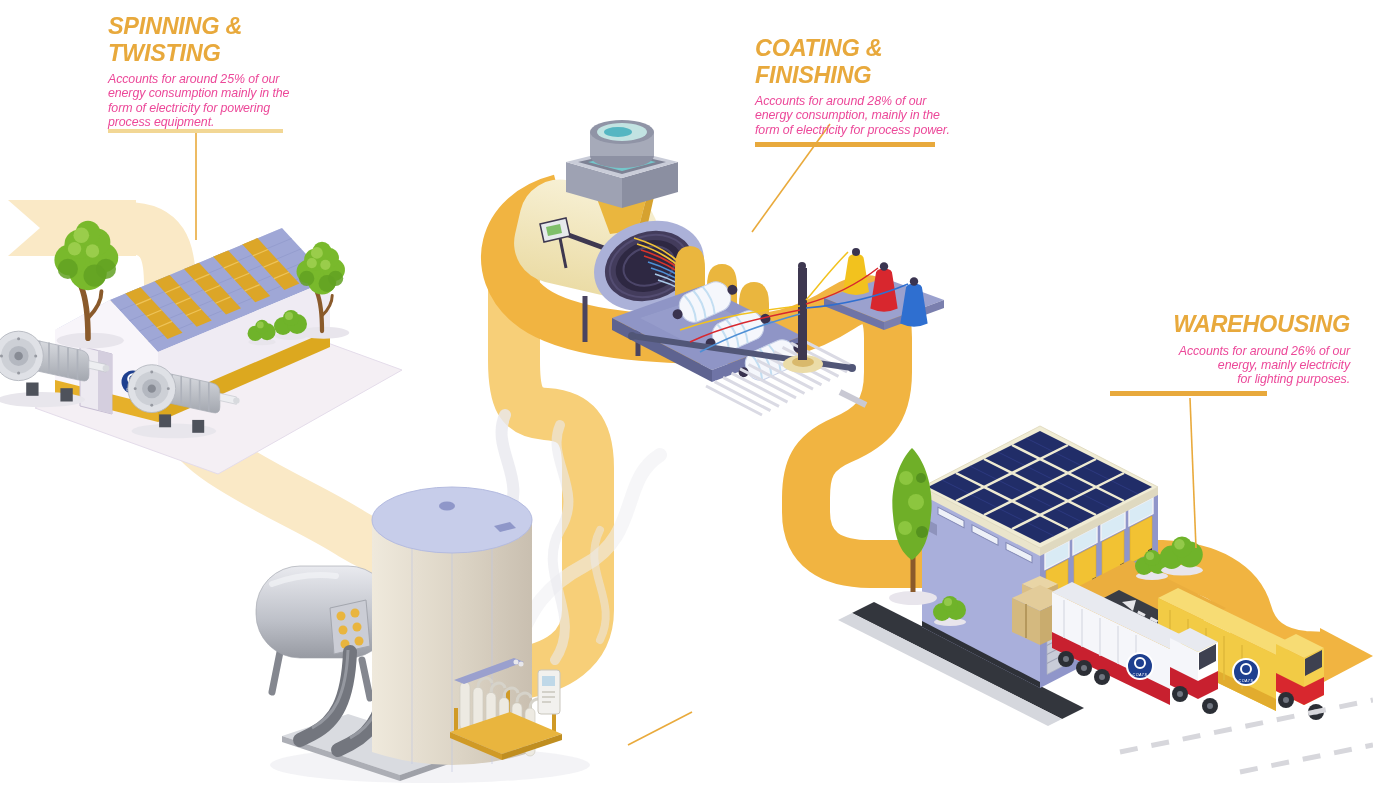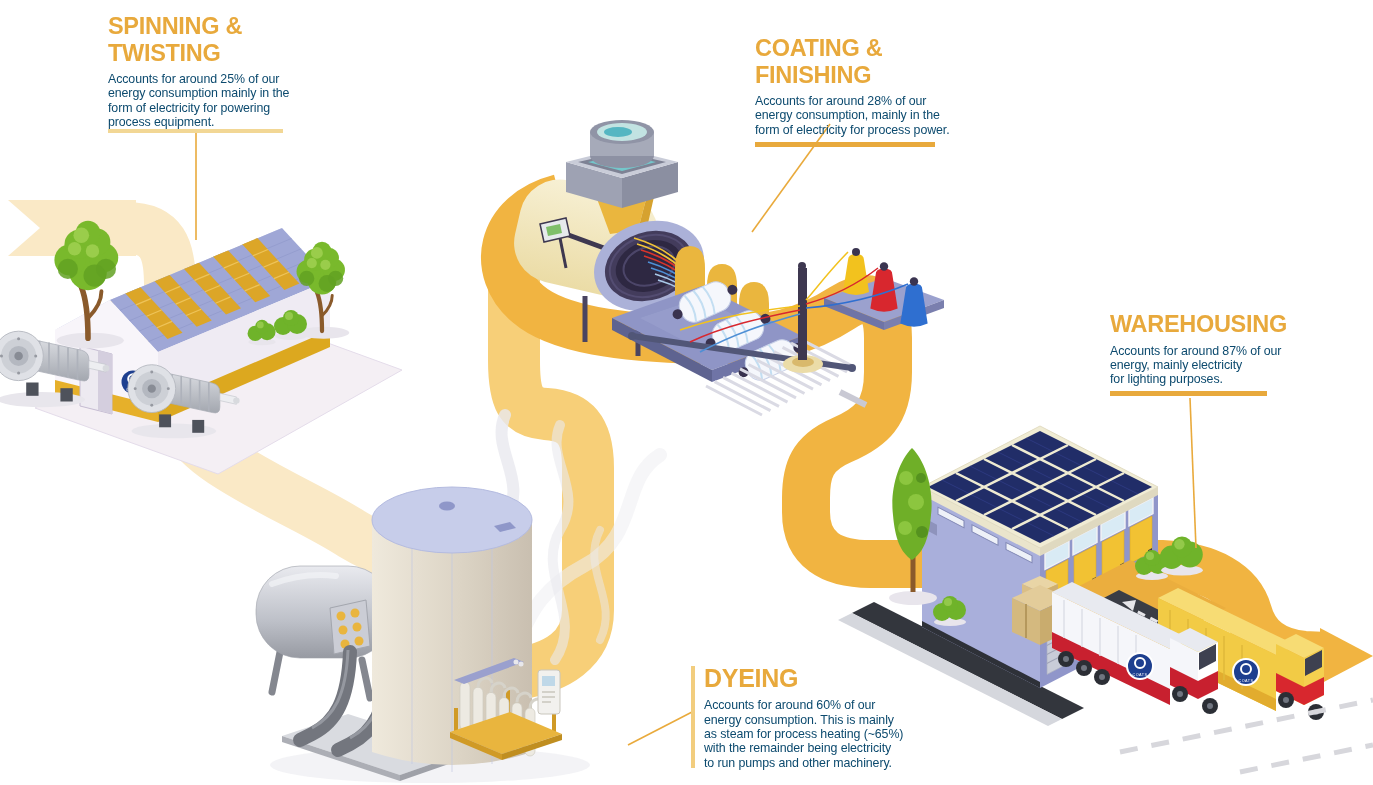--- a/index.html
+++ b/index.html
@@ -1,29 +1,29 @@
 <!DOCTYPE html>
 <html><head>
 <meta charset="utf-8">
 <style>
   html,body{margin:0;padding:0;background:#fff;}
   #canvas{position:relative;width:1373px;height:785px;overflow:hidden;background:#fff;
-          font-family:"Liberation Sans",sans-serif;}
+          font-family:"Liberation Sans",sans-serif;font-style:italic;}
   #art{position:absolute;left:0;top:0;z-index:1;}
   .stage{position:absolute;z-index:2;width:240px;}
   .stage h2{margin:0;font-weight:bold;font-size:23.5px;line-height:1.13;color:#E8A93C;
             white-space:pre-line;letter-spacing:-0.3px;}
-  .stage p{margin:6px 0 0 0;font-size:12.4px;line-height:1.16;color:#0c4a6e;
+  .stage p{margin:6px 0 0 0;font-size:12.4px;line-height:1.16;color:#ec4899;
            white-space:pre-line;letter-spacing:-0.1px;}
   .underline{position:absolute;background:#E8A93C;}
   #stage-spinning{left:108px;top:13px;}
   #stage-spinning .underline{left:0;top:116px;width:175px;height:4px;background:#F2D795;}
   #stage-coating{left:755px;top:11px;margin-top:24px;}
   #stage-coating .underline{left:0;top:107px;width:180px;height:5px;}
-  #stage-warehousing{left:1110px;top:311px;}
+  #stage-warehousing{left:1110px;top:311px;text-align:right;}
   #stage-warehousing .underline{left:0;top:80px;width:157px;height:5px;}
   #stage-dyeing{left:704px;top:664px;}
   #stage-dyeing .bar{position:absolute;left:-13px;top:2px;width:4px;height:102px;background:#F2CD7E;}
   #stage-dyeing h2{font-size:25px;}
 </style>
 </head>
 <body>
 
 <div id="canvas">
 
@@ -525,29 +525,20 @@
   <h2>COATING &amp;
 FINISHING</h2>
   <p>Accounts for around 28% of our
 energy consumption, mainly in the
 form of electricity for process power.</p>
   <div class="underline"></div>
 </div>
 
 <div class="stage" id="stage-warehousing">
   <h2>WAREHOUSING</h2>
-  <p>Accounts for around 87% of our
+  <p>Accounts for around 26% of our
 energy, mainly electricity
 for lighting purposes.</p>
   <div class="underline"></div>
 </div>
 
-<div class="stage" id="stage-dyeing">
-  <div class="bar"></div>
-  <h2>DYEING</h2>
-  <p>Accounts for around 60% of our
-energy consumption. This is mainly
-as steam for process heating (~65%)
-with the remainder being electricity
-to run pumps and other machinery.</p>
+
 </div>
 
-</div>
-
 </body></html>

